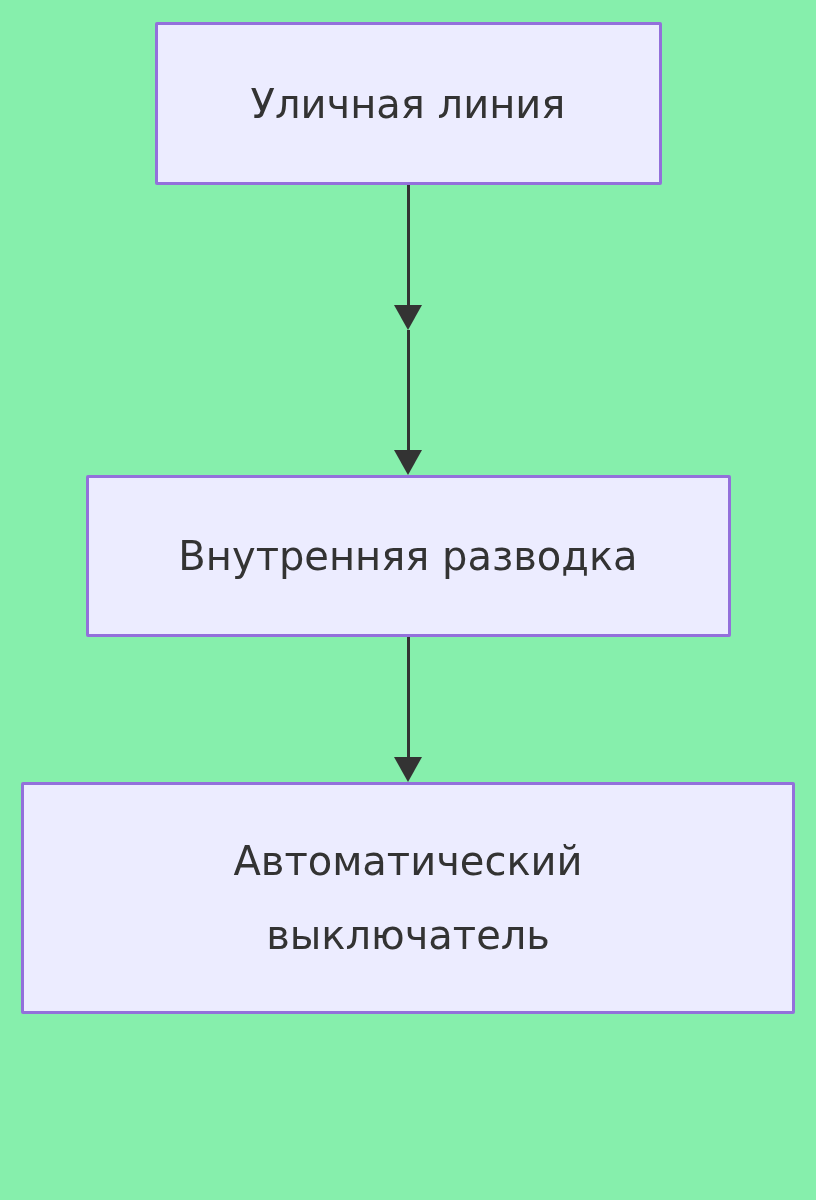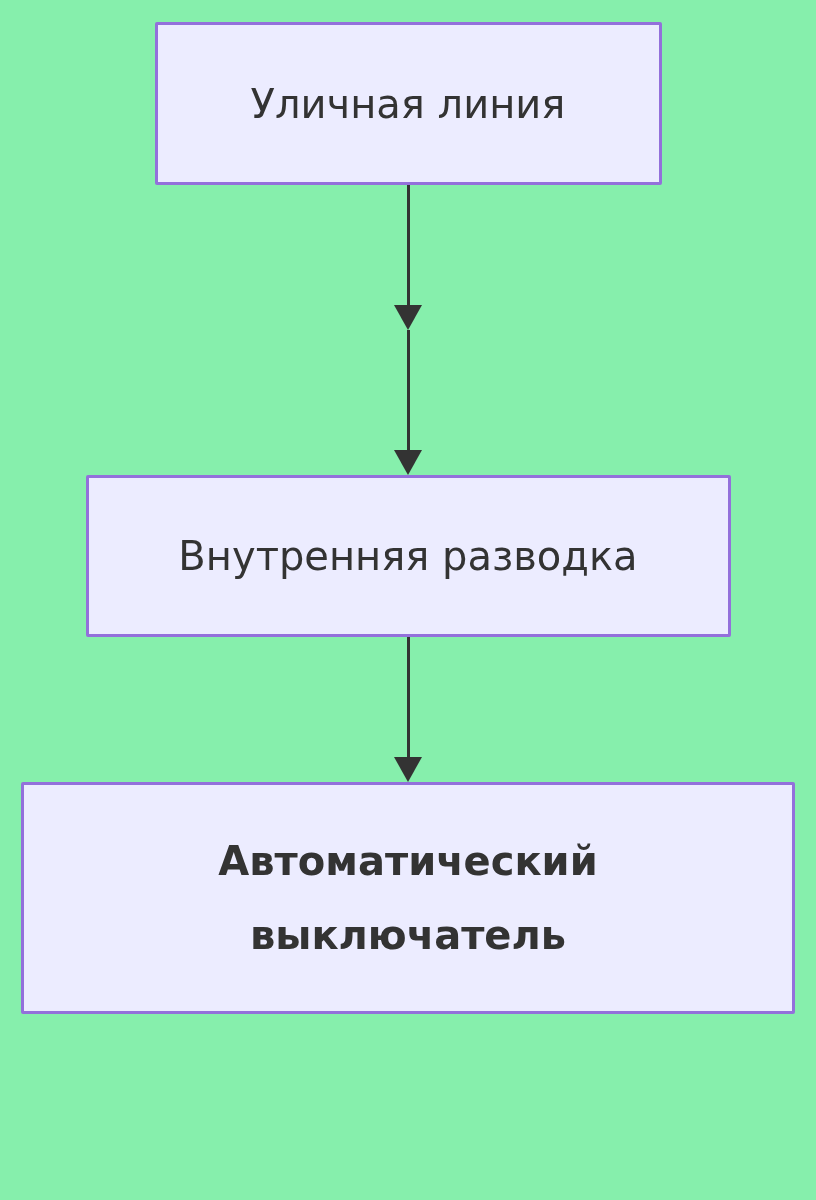--- a/index.html
+++ b/index.html
@@ -31,21 +31,21 @@
     font-size: 40px;
     line-height: 1.45;
     flex: 0 0 auto;
   }
   .node .label {
     display: block;
   }
   .node-a { width: 507px; height: 163px; margin-top: 22px; }
   .node-b { width: 651px; height: 162px; }
   .node-c { width: 645px; height: 162px; }
-  .node-d { width: 774px; height: 232px; line-height: 1.85; font-weight: bold; }
+  .node-d { width: 774px; height: 232px; line-height: 1.85; }
   .node-d .label { max-width: 430px; }
 
   .edge {
     flex: 0 0 auto;
     height: 145px;
     width: 30px;
     display: flex;
     flex-direction: column;
     align-items: center;
   }

